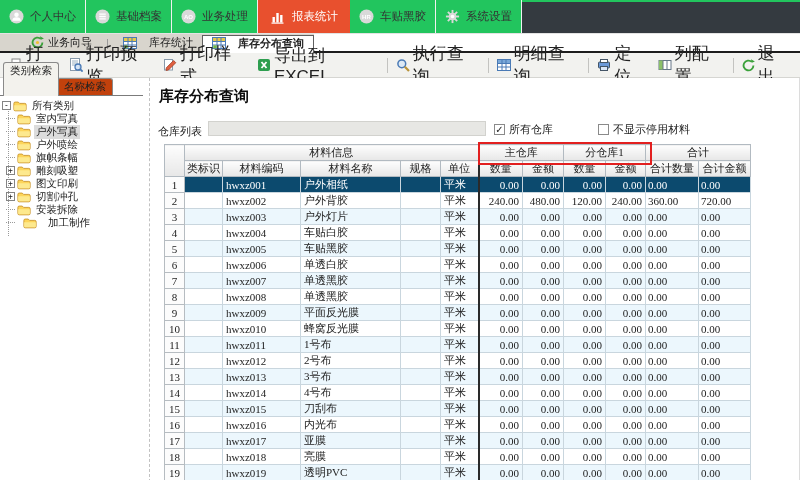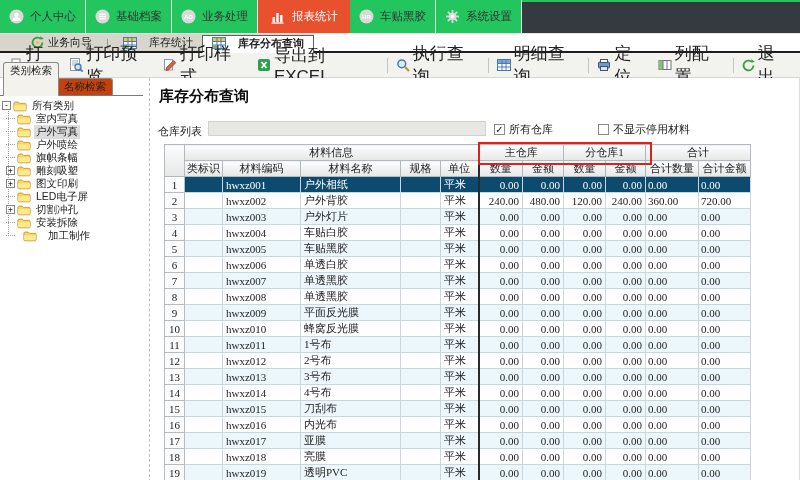--- a/index.html
+++ b/index.html
@@ -332,30 +332,20 @@
           <span class="exp">+</span>
           <span class="folder">
             <svg width="14" height="12" viewBox="0 0 16 13">
               <path d="M1 3.5q0-1.5 1.5-1.5h3.5l1.5 1.5h6q1.5 0 1.5 1.5v5.5q0 1.5-1.5 1.5h-11q-1.5 0-1.5-1.5z" fill="#fdd55a" stroke="#c8922a"></path>
               <path d="M1.3 5.5h13.4v4.8q0 1.1-1.1 1.1h-11.2q-1.1 0-1.1-1.1z" fill="#fde98e"></path>
             </svg>
           </span>
           <span class="lbl">图文印刷</span>
         </div>
         <div class="tree-row child" style="padding-left: 4px;">
-          <span class="stub"></span>
-          <span class="folder">
-            <svg width="14" height="12" viewBox="0 0 16 13">
-              <path d="M1 3.5q0-1.5 1.5-1.5h3.5l1.5 1.5h6q1.5 0 1.5 1.5v5.5q0 1.5-1.5 1.5h-11q-1.5 0-1.5-1.5z" fill="#fdd55a" stroke="#c8922a"></path>
-              <path d="M1.3 5.5h13.4v4.8q0 1.1-1.1 1.1h-11.2q-1.1 0-1.1-1.1z" fill="#fde98e"></path>
-            </svg>
-          </span>
-          <span class="lbl">LED电子屏</span>
-        </div>
-        <div class="tree-row child" style="padding-left: 4px;">
           <span class="exp">+</span>
           <span class="folder">
             <svg width="14" height="12" viewBox="0 0 16 13">
               <path d="M1 3.5q0-1.5 1.5-1.5h3.5l1.5 1.5h6q1.5 0 1.5 1.5v5.5q0 1.5-1.5 1.5h-11q-1.5 0-1.5-1.5z" fill="#fdd55a" stroke="#c8922a"></path>
               <path d="M1.3 5.5h13.4v4.8q0 1.1-1.1 1.1h-11.2q-1.1 0-1.1-1.1z" fill="#fde98e"></path>
             </svg>
           </span>
           <span class="lbl">切割冲孔</span>
         </div>
         <div class="tree-row child" style="padding-left: 4px;">

